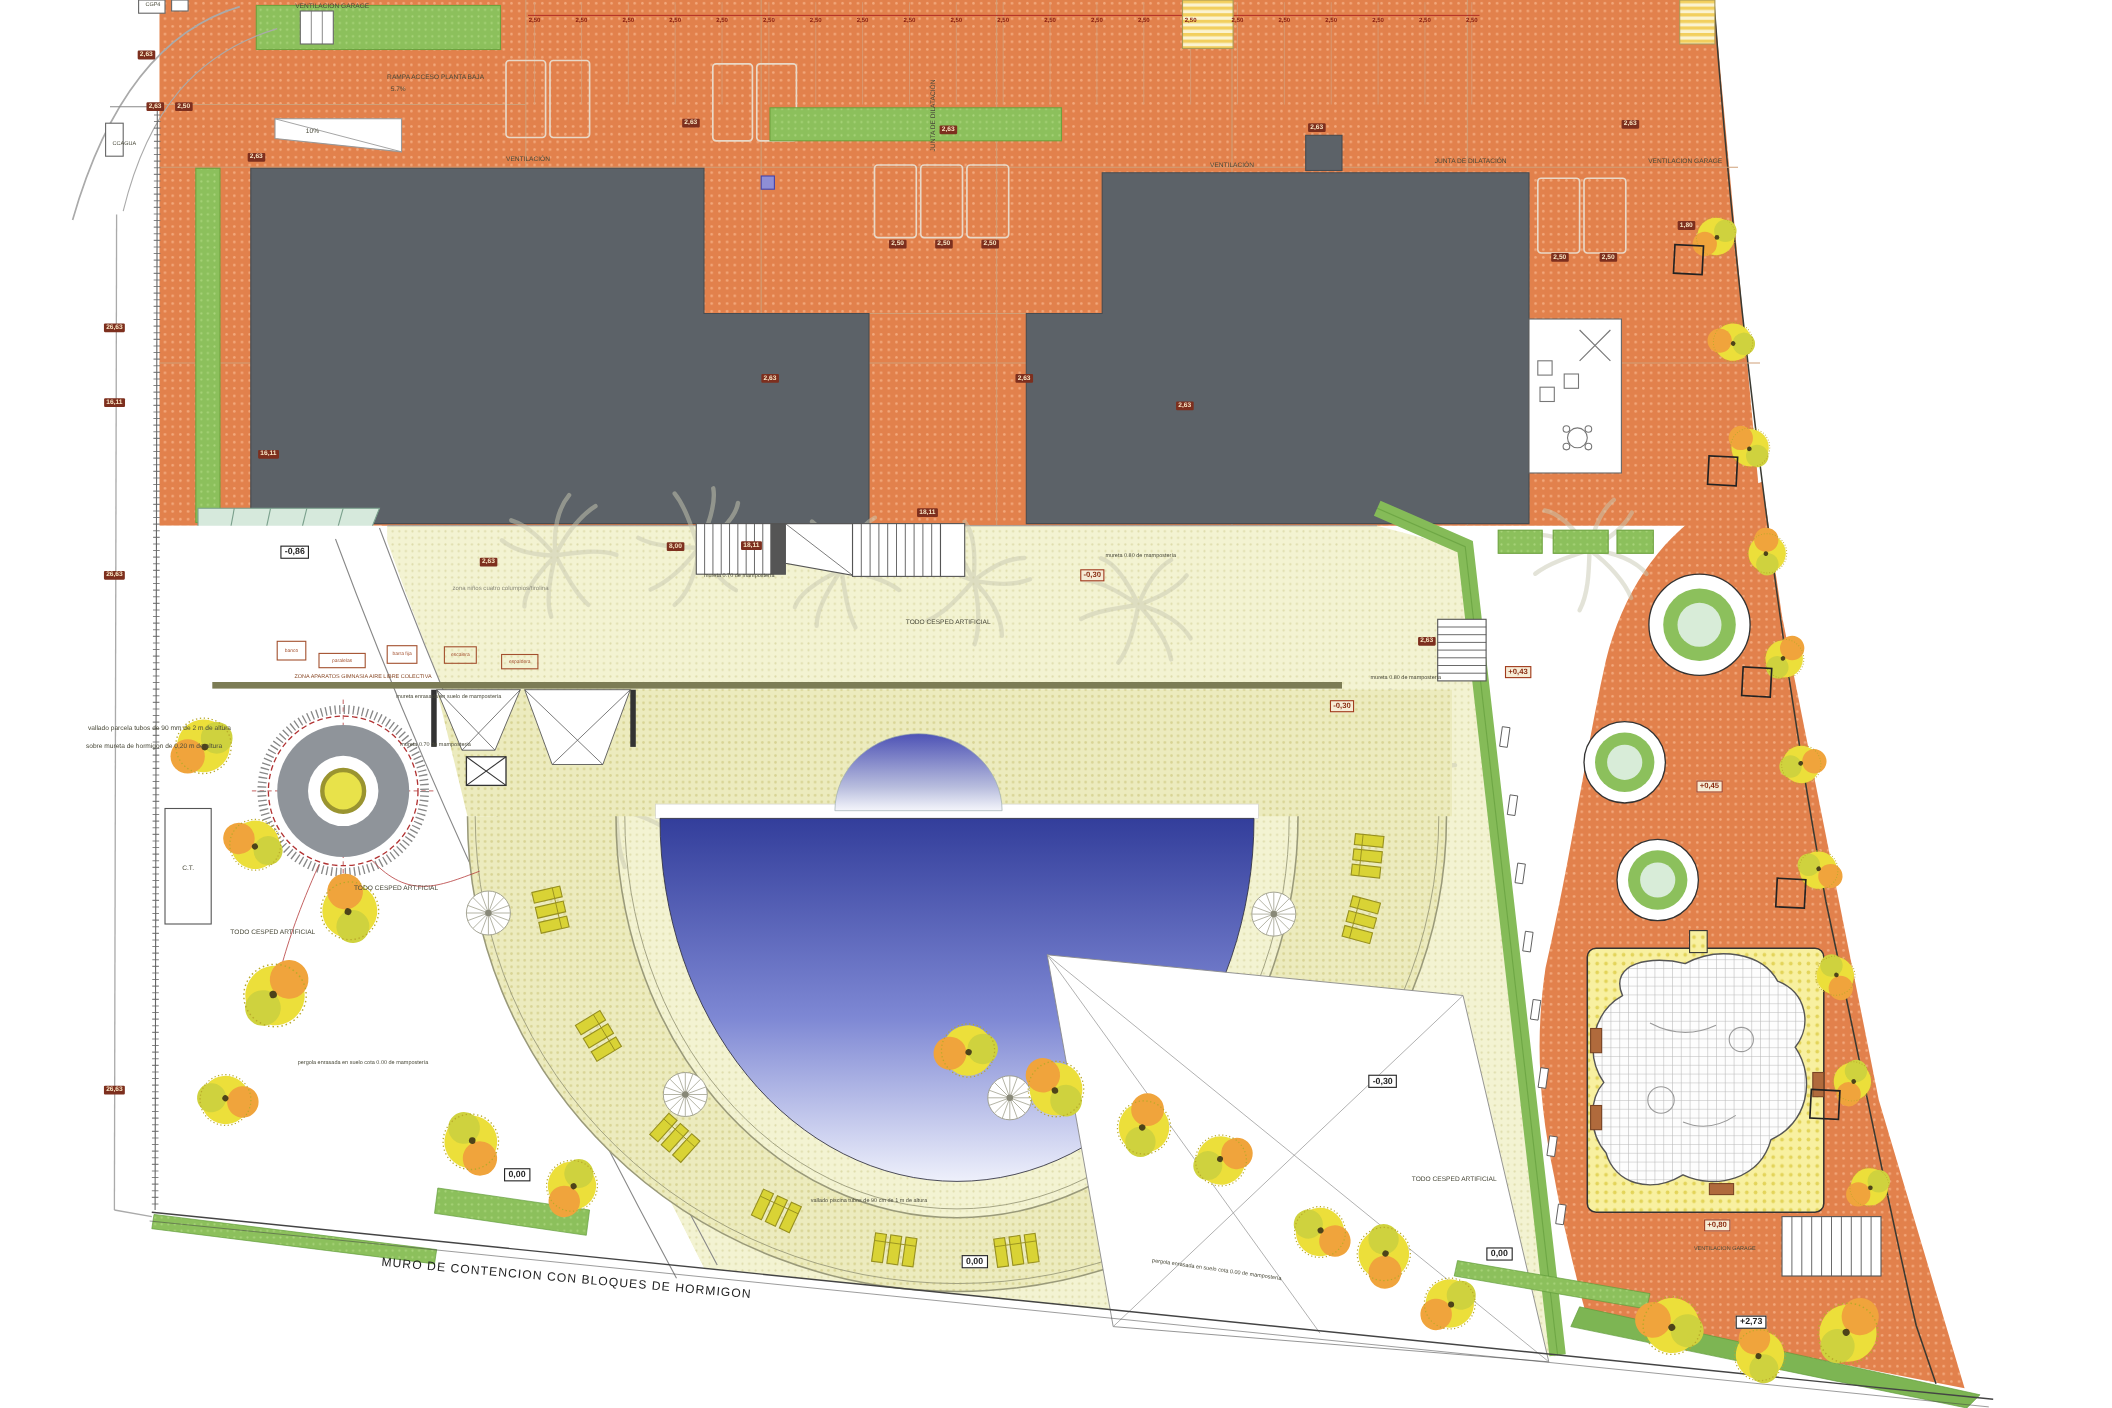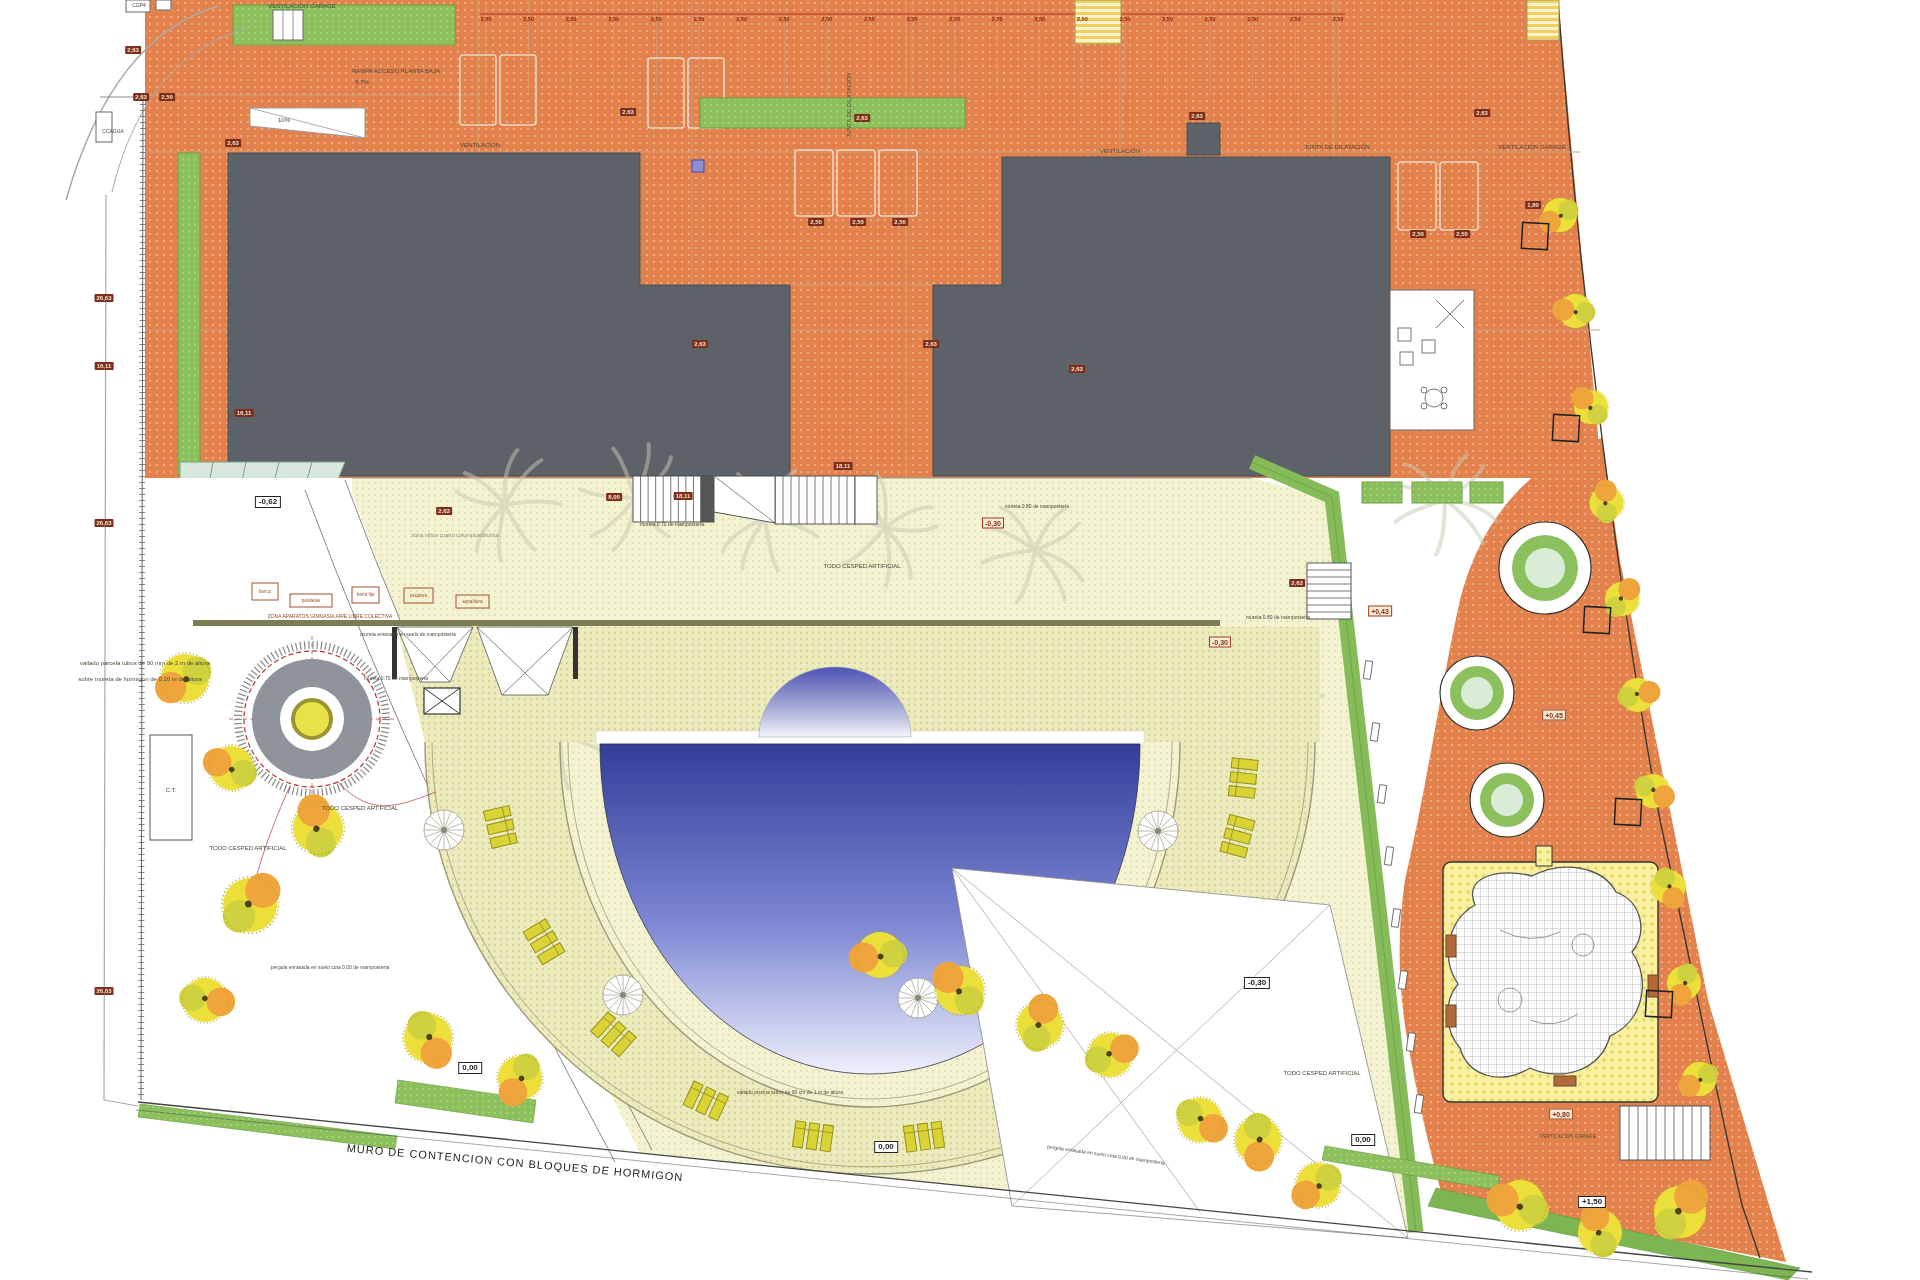--- a/index.html
+++ b/index.html
@@ -514,31 +514,31 @@
       <div class="dim" style="left: 614px; top: 497px;">8,00</div>
       <div class="dim" style="left: 683px; top: 496px;">18,11</div>
       <div class="dim" style="left: 843px; top: 466px;">18,11</div>
       <div class="dim" style="left: 1297px; top: 583px;">2,63</div>
       <div class="dim" style="left: 444px; top: 511px;">2,63</div>
       <div class="dim" style="left: 816px; top: 222px;">2,50</div>
       <div class="dim" style="left: 858px; top: 222px;">2,50</div>
       <div class="dim" style="left: 900px; top: 222px;">2,50</div>
       <div class="dim" style="left: 1418px; top: 234px;">2,50</div>
       <div class="dim" style="left: 1462px; top: 234px;">2,50</div>
-      <div class="lvl" style="left: 268px; top: 502px;">-0,62</div>
+      <div class="lvl" style="left: 268px; top: 502px;">-0,86</div>
       <div class="lvlr" style="left: 993px; top: 523px;">-0,30</div>
       <div class="lvlr" style="left: 1220px; top: 642px;">-0,30</div>
       <div class="lvlr" style="left: 1380px; top: 611px;">+0,43</div>
       <div class="lvlr" style="left: 1554px; top: 715px;">+0,45</div>
       <div class="lvl" style="left: 1257px; top: 983px;">-0,30</div>
       <div class="lvl" style="left: 470px; top: 1068px;">0,00</div>
       <div class="lvl" style="left: 886px; top: 1147px;">0,00</div>
       <div class="lvl" style="left: 1363px; top: 1140px;">0,00</div>
       <div class="lvlr" style="left: 1561px; top: 1114px;">+0,80</div>
-      <div class="lvl" style="left: 1592px; top: 1202px;">+1,50</div>
+      <div class="lvl" style="left: 1592px; top: 1202px;">+2,73</div>
       <div class="dimrow" style="left: 486px; top: 20px;">2,50</div>
       <div class="dimrow" style="left: 528.6px; top: 20px;">2,50</div>
       <div class="dimrow" style="left: 571.2px; top: 20px;">2,50</div>
       <div class="dimrow" style="left: 613.8px; top: 20px;">2,50</div>
       <div class="dimrow" style="left: 656.4px; top: 20px;">2,50</div>
       <div class="dimrow" style="left: 699px; top: 20px;">2,50</div>
       <div class="dimrow" style="left: 741.6px; top: 20px;">2,50</div>
       <div class="dimrow" style="left: 784.2px; top: 20px;">2,50</div>
       <div class="dimrow" style="left: 826.8px; top: 20px;">2,50</div>
       <div class="dimrow" style="left: 869.4px; top: 20px;">2,50</div>

